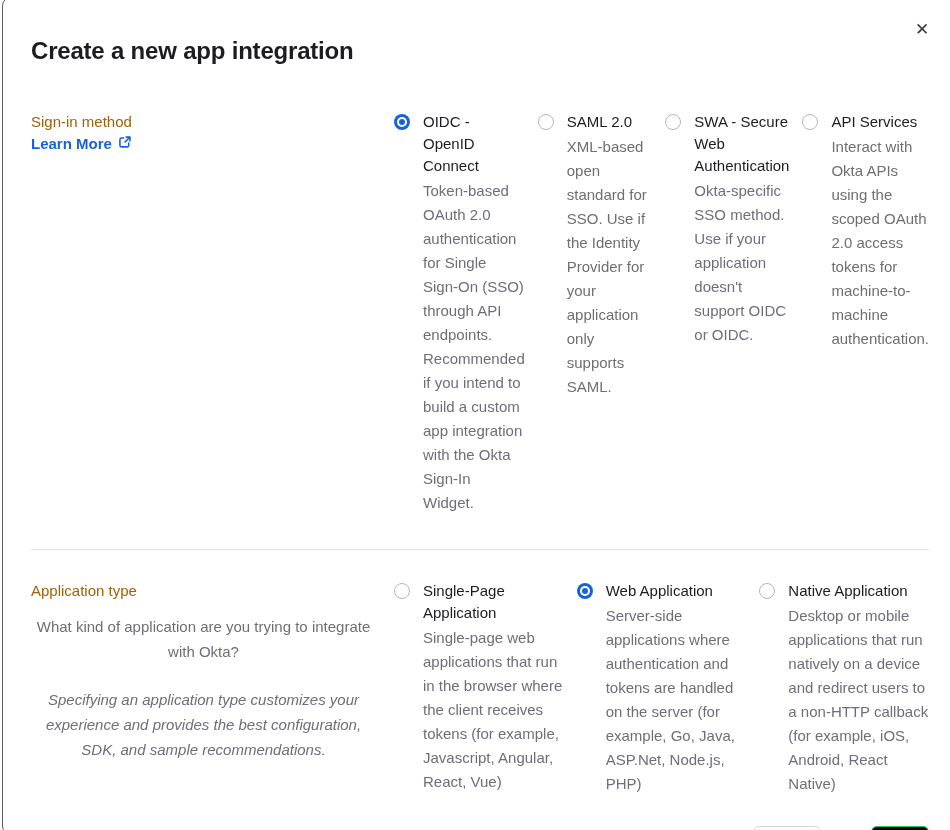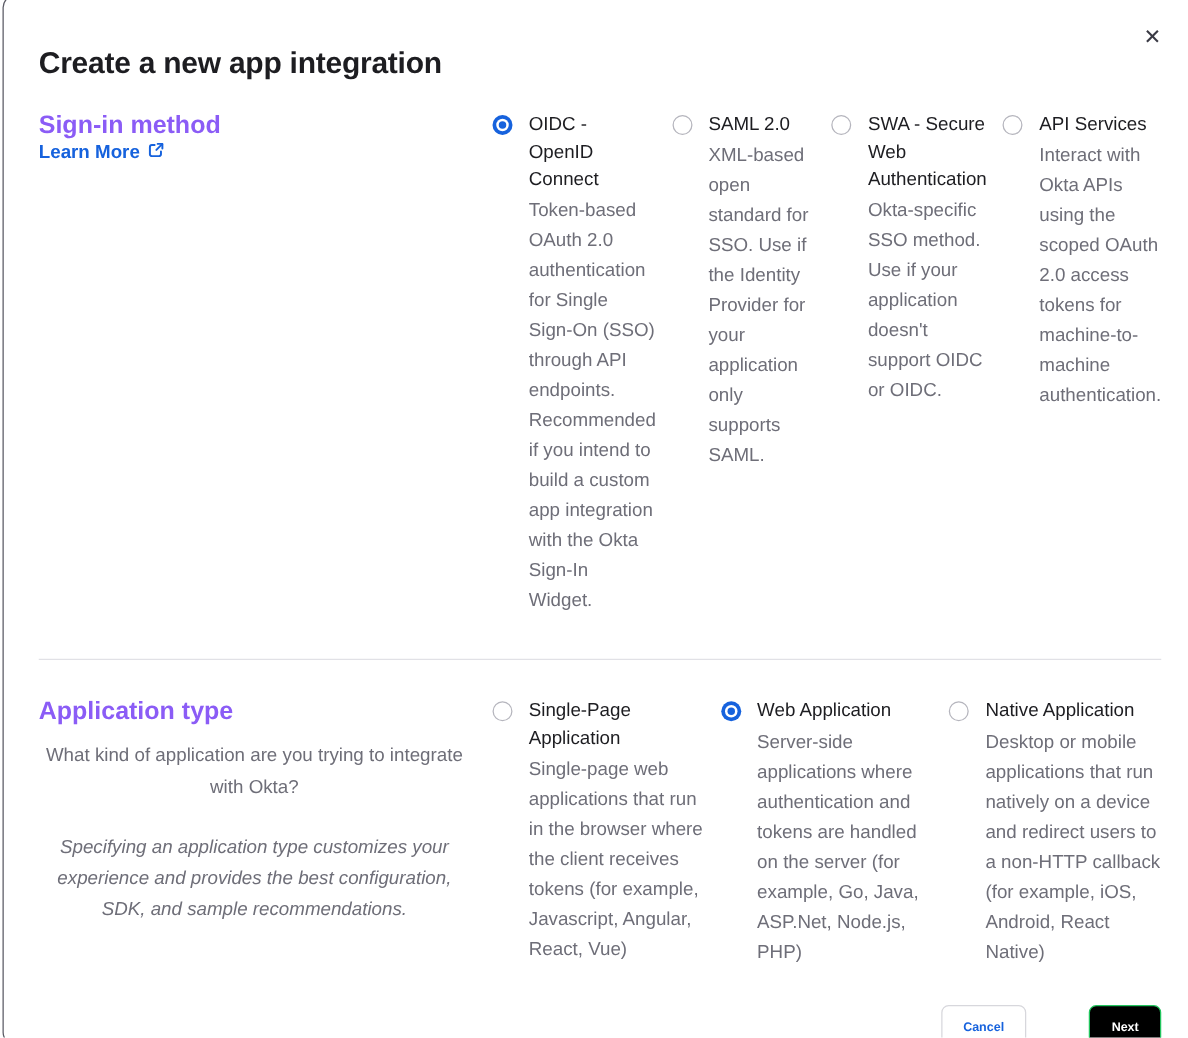--- a/index.html
+++ b/index.html
@@ -28,32 +28,32 @@
     font-size: 17px;
     line-height: 22px;
     color: #3a3a44;
     padding: 0;
   }
   .modal-title {
     font-size: 24px;
     font-weight: 700;
     color: #1d1d21;
     letter-spacing: -0.2px;
-    margin-bottom: 24px;
+    margin-bottom: 46px;
   }
   .section {
     display: grid;
     grid-template-columns: 345px 1fr;
     column-gap: 18px;
     align-items: start;
   }
   .section-label {
-    font-size: 20px;
-    font-weight: 700;
-    color: #8b5cf6;
+    font-size: 15px;
+    font-weight: 400;
+    color: #a16207;
     line-height: 22px;
   }
   .learn-more {
     display: inline-flex;
     align-items: center;
     gap: 6px;
     margin-top: 1px;
     font-size: 15px;
     font-weight: 700;
     color: #1662dd;

